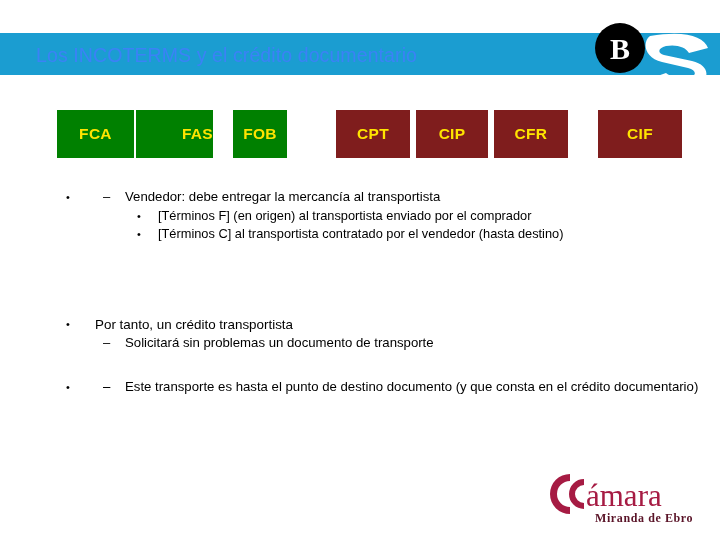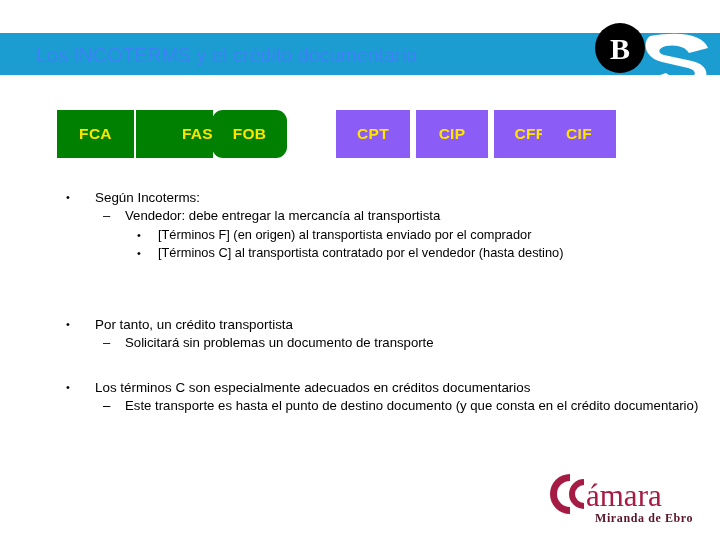--- a/index.html
+++ b/index.html
@@ -60,21 +60,21 @@
     top: 0;
     height: 48px;
     line-height: 48px;
     text-align: center;
     font-size: 15.5px;
     font-weight: bold;
     color: #ffe400;
     letter-spacing: 0.3px;
   }
   .incoterm-box.green { background: #008000; }
-  .incoterm-box.red   { background: #8b5cf6; }
+  .incoterm-box.red   { background: #7f1d1d; }
 
   
   #slide-body {
     position: absolute;
     left: 0;
     top: 188px;
     width: 720px;
     height: 290px;
   }
   .bullet-block { position: absolute; left: 0; width: 700px; }
@@ -129,40 +129,40 @@
     <g>
       <circle cx="28" cy="26" r="25" fill="#000000"></circle>
       <text x="28" y="37" text-anchor="middle" font-family="Liberation Serif, serif" font-size="30" font-weight="bold" fill="#ffffff">B</text>
     </g>
   </svg>
 </div>
 
 <div id="incoterm-row">
     <div class="incoterm-box green" style="left: 57px; width: 77px;"><span>FCA</span></div>
     <div class="incoterm-box green" style="left: 136px; width: 77px; text-align: right;"><span>FAS</span></div>
-    <div class="incoterm-box green" style="left: 212px; width: 75px; border-radius: 11px;"><span>FOB</span></div>
+    <div class="incoterm-box green" style="left: 233px; width: 54px;"><span>FOB</span></div>
     <div class="incoterm-box red" style="left: 336px; width: 74px;"><span>CPT</span></div>
     <div class="incoterm-box red" style="left: 416px; width: 72px;"><span>CIP</span></div>
     <div class="incoterm-box red" style="left: 494px; width: 74px;"><span>CFR</span></div>
-    <div class="incoterm-box red" style="left: 542px; width: 74px;"><span>CIF</span></div>
+    <div class="incoterm-box red" style="left: 598px; width: 84px;"><span>CIF</span></div>
   </div>
 
 <div id="slide-body">
     <div class="bullet-block" style="top: 0px;">
-      <div class="b-line lvl1"><span class="b-marker">•</span><span>Según Incoterms:</span></div>
+      <div class="b-line lvl1"><span class="b-marker">•</span></div>
       <div class="b-line lvl2"><span class="b-marker">–</span><span>Vendedor: debe entregar la mercancía al transportista</span></div>
       <div class="b-line lvl3"><span class="b-marker">•</span><span>[Términos F] (en origen) al transportista enviado por el comprador</span></div>
       <div class="b-line lvl3"><span class="b-marker">•</span><span>[Términos C] al transportista contratado por el vendedor (hasta destino)</span></div>
     </div>
     <div class="bullet-block" style="top: 127px;">
       <div class="b-line lvl1"><span class="b-marker">•</span><span>Por tanto, un crédito transportista</span></div>
       <div class="b-line lvl2"><span class="b-marker">–</span><span>Solicitará sin problemas un documento de transporte</span></div>
     </div>
     <div class="bullet-block" style="top: 190px;">
-      <div class="b-line lvl1"><span class="b-marker">•</span><span>Los términos C son especialmente adecuados en créditos documentarios</span></div>
+      <div class="b-line lvl1"><span class="b-marker">•</span></div>
       <div class="b-line lvl2"><span class="b-marker">–</span></div>
       <div class="b-line lvl2"><span class="b-marker">–</span><span>Este transporte es hasta el punto de destino documento (y que consta en el crédito documentario)</span></div>
     </div>
   </div>
 
 <div id="camara-logo">
   <svg width="172" height="62" viewBox="0 0 172 62" xmlns="http://www.w3.org/2000/svg">
     <g>
 
       <path d="M31 8 A20 20 0 1 0 31 48 L31 41 A13 13 0 1 1 31 15 Z" fill="#a61b43"></path>

